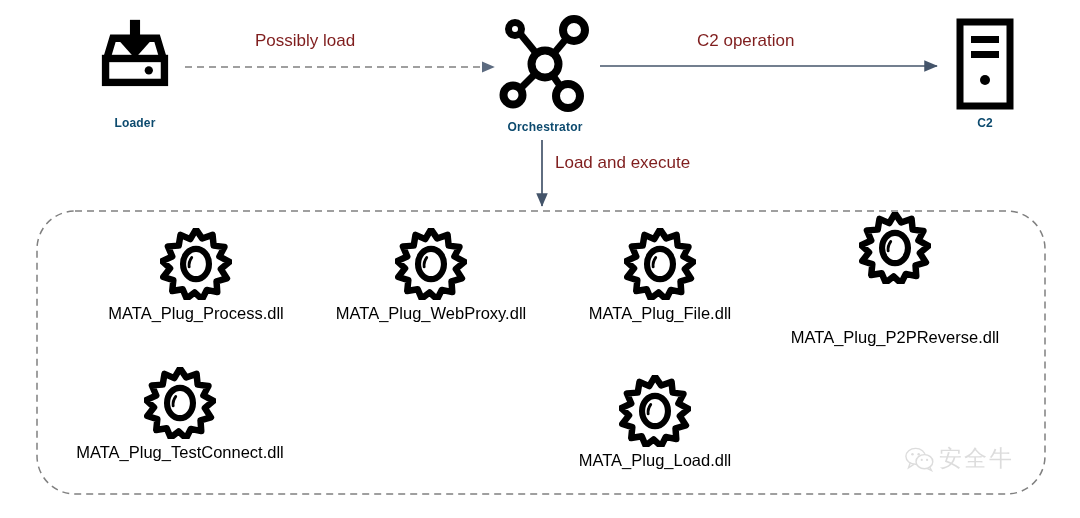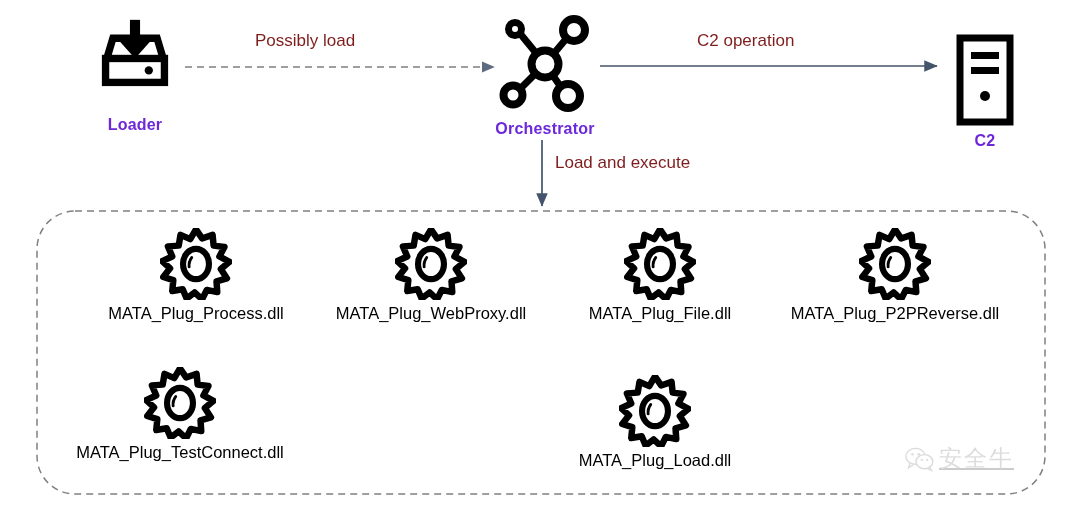--- a/index.html
+++ b/index.html
@@ -18,23 +18,23 @@
     background: #ffffff;
     overflow: hidden;
   }
   .node {
     position: absolute;
     display: flex;
     flex-direction: column;
     align-items: center;
   }
   .node-label {
-    font-size: 16px;
+    font-size: 12px;
     font-weight: bold;
-    color: #6d28d9;
+    color: #0c4a6e;
     margin-top: 6px;
     white-space: nowrap;
     letter-spacing: 0.2px;
   }
   .edge-label {
     position: absolute;
     font-size: 17px;
     color: #7f1d1d;
     white-space: nowrap;
   }
@@ -119,21 +119,21 @@
       <line x1="50" y1="50" x2="70" y2="79" stroke="#000" stroke-width="7"></line>
       <circle cx="50" cy="50" r="13.5" fill="#fff" stroke="#000" stroke-width="8"></circle>
       <circle cx="20" cy="15" r="6.5" fill="#fff" stroke="#000" stroke-width="7"></circle>
       <circle cx="79" cy="16" r="11" fill="#fff" stroke="#000" stroke-width="8"></circle>
       <circle cx="18" cy="81" r="9.5" fill="#fff" stroke="#000" stroke-width="8"></circle>
       <circle cx="73" cy="82" r="12" fill="#fff" stroke="#000" stroke-width="8"></circle>
     </svg>
     <div class="node-label">Orchestrator</div>
   </div>
 
-  <div class="node" style="left:930px; top:18px; width:110px;margin-top:16px;">
+  <div class="node" style="left:930px; top:18px; width:110px;">
     <svg width="60" height="92" viewBox="0 0 60 92">
       <rect x="5" y="4" width="50" height="84" fill="#fff" stroke="#000" stroke-width="7"></rect>
       <rect x="16" y="18" width="28" height="7" fill="#000"></rect>
       <rect x="16" y="33" width="28" height="7" fill="#000"></rect>
       <circle cx="30" cy="62" r="5" fill="#000"></circle>
     </svg>
     <div class="node-label">C2</div>
   </div>
 
   <div class="edge-label" style="left:255px; top:31px;">Possibly load</div>
@@ -160,21 +160,21 @@
 
   <div class="plugin" style="left:572px; top:228px; width:176px;align-items:center;">
     <svg width="72" height="72" viewBox="0 0 100 100">
       <path d="M50 2 L58.5 14.5 L73 9.5 L74.5 24.5 L89.5 26.5 L82.5 39.5 L96.5 47 L84.5 57 L93 70 L78.5 74 L79.5 89 L65 86 L58.5 99 L48 89.5 L37 98 L31.5 85 L17 87.5 L18.5 72.5 L4.5 68 L14 56 L3 46 L17 39.5 L11 25.5 L26 24.5 L28.5 9.5 L42 15.5 z" fill="none" stroke="#000" stroke-width="9" stroke-linejoin="round"></path>
       <ellipse cx="50" cy="50" rx="18" ry="21" fill="#fff" stroke="#000" stroke-width="8.5"></ellipse>
       <path d="M44 41 C41 45 40 50 40.5 54" fill="none" stroke="#000" stroke-width="4" stroke-linecap="round"></path>
     </svg>
     <div class="plugin-label">MATA_Plug_File.dll</div>
   </div>
 
-  <div class="plugin" style="left:785px; top:228px; width:220px;">
+  <div class="plugin" style="left:785px; top:212px; width:220px;gap:40px;">
     <svg width="72" height="72" viewBox="0 0 100 100">
       <path d="M50 2 L58.5 14.5 L73 9.5 L74.5 24.5 L89.5 26.5 L82.5 39.5 L96.5 47 L84.5 57 L93 70 L78.5 74 L79.5 89 L65 86 L58.5 99 L48 89.5 L37 98 L31.5 85 L17 87.5 L18.5 72.5 L4.5 68 L14 56 L3 46 L17 39.5 L11 25.5 L26 24.5 L28.5 9.5 L42 15.5 z" fill="none" stroke="#000" stroke-width="9" stroke-linejoin="round"></path>
       <ellipse cx="50" cy="50" rx="18" ry="21" fill="#fff" stroke="#000" stroke-width="8.5"></ellipse>
       <path d="M44 41 C41 45 40 50 40.5 54" fill="none" stroke="#000" stroke-width="4" stroke-linecap="round"></path>
     </svg>
     <div class="plugin-label">MATA_Plug_P2PReverse.dll</div>
   </div>
 
   <div class="plugin" style="left:62px; top:367px; width:236px;">
     <svg width="72" height="72" viewBox="0 0 100 100">
@@ -188,21 +188,21 @@
 
   <div class="plugin" style="left:560px; top:375px; width:190px;">
     <svg width="72" height="72" viewBox="0 0 100 100">
       <path d="M50 2 L58.5 14.5 L73 9.5 L74.5 24.5 L89.5 26.5 L82.5 39.5 L96.5 47 L84.5 57 L93 70 L78.5 74 L79.5 89 L65 86 L58.5 99 L48 89.5 L37 98 L31.5 85 L17 87.5 L18.5 72.5 L4.5 68 L14 56 L3 46 L17 39.5 L11 25.5 L26 24.5 L28.5 9.5 L42 15.5 z" fill="none" stroke="#000" stroke-width="9" stroke-linejoin="round"></path>
       <ellipse cx="50" cy="50" rx="18" ry="21" fill="#fff" stroke="#000" stroke-width="8.5"></ellipse>
       <path d="M44 41 C41 45 40 50 40.5 54" fill="none" stroke="#000" stroke-width="4" stroke-linecap="round"></path>
     </svg>
     <div class="plugin-label">MATA_Plug_Load.dll</div>
   </div>
 
-  <div class="watermark" style="left:905px; top:443px;text-decoration:underline;">
+  <div class="watermark" style="left:905px; top:443px;">
     <svg width="30" height="26" viewBox="0 0 34 28">
       <ellipse cx="12" cy="11" rx="11" ry="9" fill="none" stroke="#555" stroke-width="1.6"></ellipse>
       <path d="M6 18 L4 24 L10 20" fill="none" stroke="#555" stroke-width="1.6"></path>
       <circle cx="8.5" cy="8.5" r="1.4" fill="#555"></circle>
       <circle cx="15.5" cy="8.5" r="1.4" fill="#555"></circle>
       <ellipse cx="22" cy="17" rx="9.5" ry="8" fill="#fff" stroke="#555" stroke-width="1.6"></ellipse>
       <path d="M28 23 L30 27 L25 24.5" fill="none" stroke="#555" stroke-width="1.6"></path>
       <circle cx="19" cy="15" r="1.2" fill="#555"></circle>
       <circle cx="25" cy="15" r="1.2" fill="#555"></circle>
     </svg>

